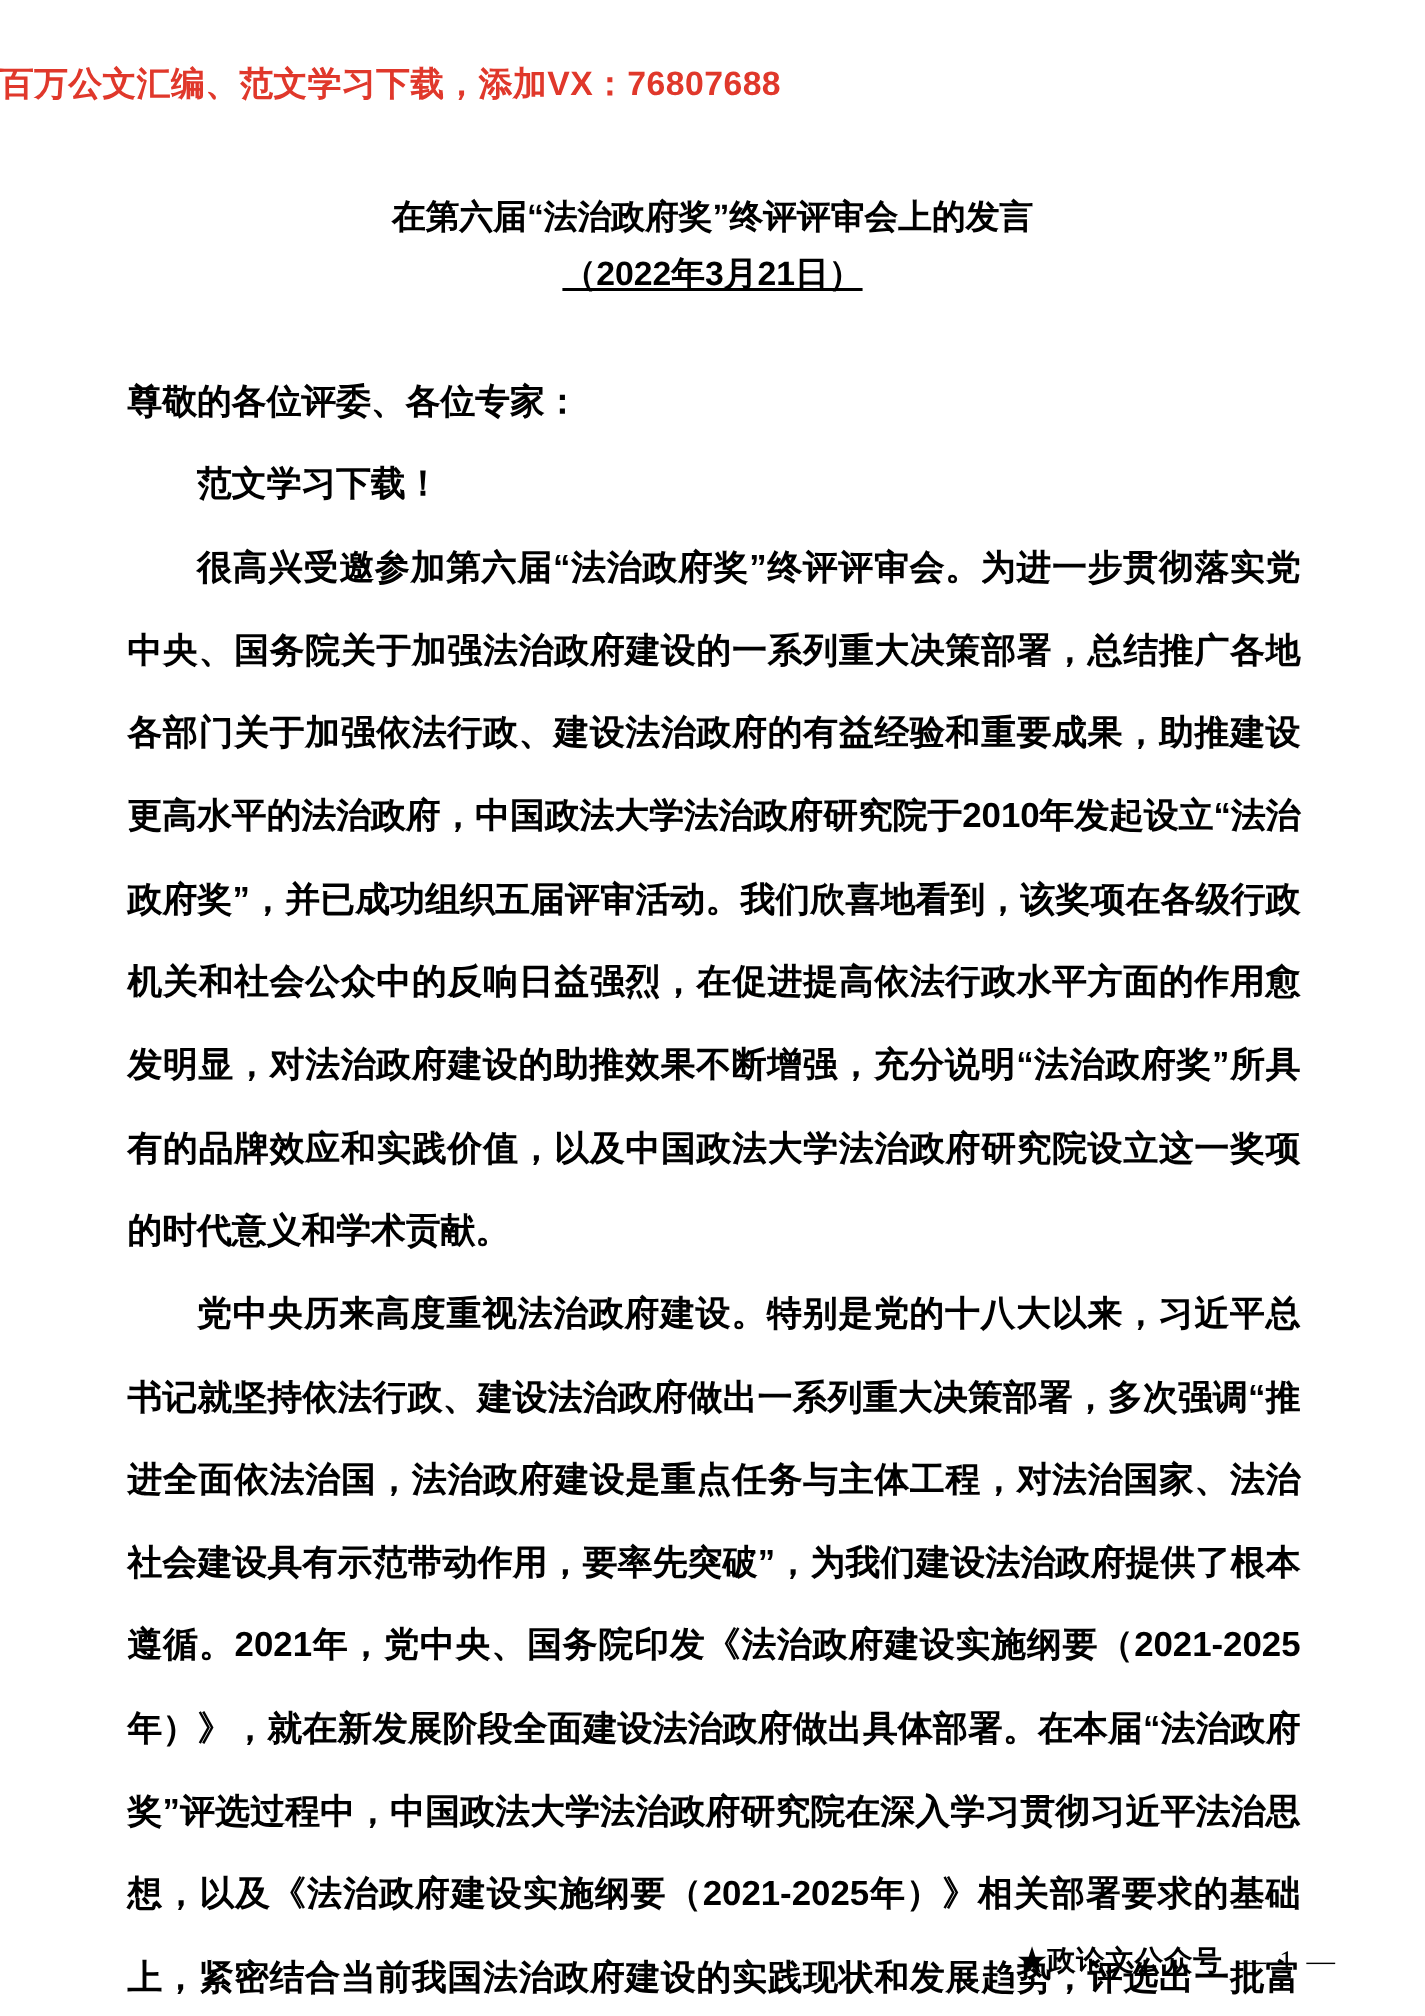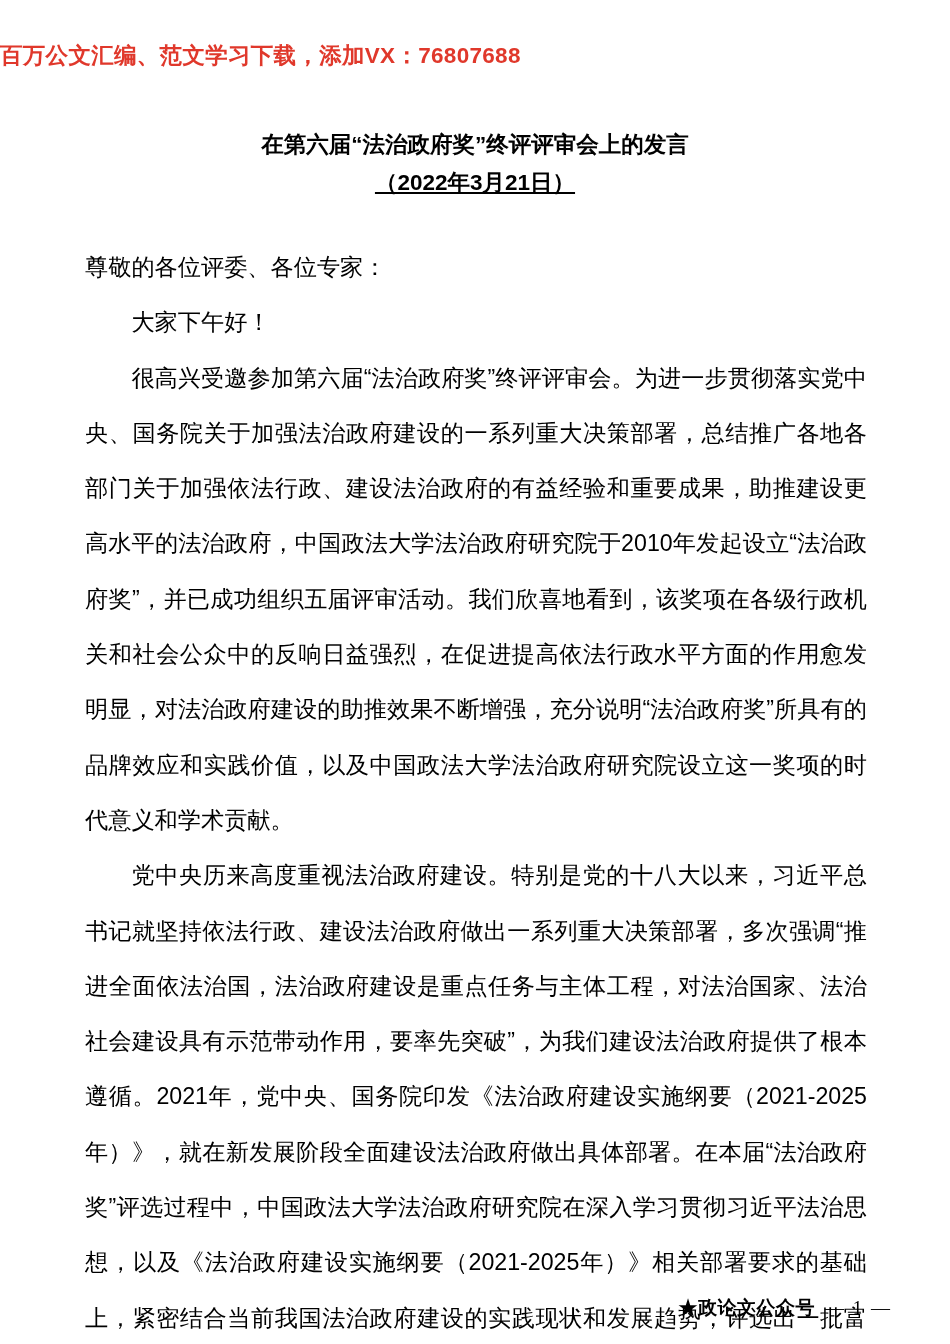--- a/index.html
+++ b/index.html
@@ -67,21 +67,21 @@
   
   .body-block {
     position: absolute;
     top: 240px;
     left: 85px;
     width: 782px;
   }
   .para {
     color: #000000;
     font-size: 23.2px;
-    font-weight: 400;
+    font-weight: 700;
     line-height: 55.3px;
     text-align: justify;
     text-align-last: left;
     text-justify: inter-ideograph;
     margin: 0;
     letter-spacing: 0px;
   }
   .para.indent {
     text-indent: 2em;
   }
@@ -119,21 +119,21 @@
     <span class="promo-text">百万公文汇编、范文学习下载，添加VX：76807688</span>
   </div>
 
   <div class="title-block">
     <div class="doc-title">在第六届“法治政府奖”终评评审会上的发言</div>
     <div class="doc-date">（2022年3月21日）</div>
   </div>
 
   <div class="body-block">
     <p class="para no-indent">尊敬的各位评委、各位专家：</p>
-    <p class="para indent">大家下午好！</p>
+    <p class="para indent">范文学习下载！</p>
     <p class="para indent">很高兴受邀参加第六届“法治政府奖”终评评审会。为进一步贯彻落实党中央、国务院关于加强法治政府建设的一系列重大决策部署，总结推广各地各部门关于加强依法行政、建设法治政府的有益经验和重要成果，助推建设更高水平的法治政府，中国政法大学法治政府研究院于2010年发起设立“法治政府奖”，并已成功组织五届评审活动。我们欣喜地看到，该奖项在各级行政机关和社会公众中的反响日益强烈，在促进提高依法行政水平方面的作用愈发明显，对法治政府建设的助推效果不断增强，充分说明“法治政府奖”所具有的品牌效应和实践价值，以及中国政法大学法治政府研究院设立这一奖项的时代意义和学术贡献。</p>
     <p class="para indent">党中央历来高度重视法治政府建设。特别是党的十八大以来，习近平总书记就坚持依法行政、建设法治政府做出一系列重大决策部署，多次强调“推进全面依法治国，法治政府建设是重点任务与主体工程，对法治国家、法治社会建设具有示范带动作用，要率先突破”，为我们建设法治政府提供了根本遵循。2021年，党中央、国务院印发《法治政府建设实施纲要（2021-2025年）》，就在新发展阶段全面建设法治政府做出具体部署。在本届“法治政府奖”评选过程中，中国政法大学法治政府研究院在深入学习贯彻习近平法治思想，以及《法治政府建设实施纲要（2021-2025年）》相关部署要求的基础上，紧密结合当前我国法治政府建设的实践现状和发展趋势，评选出一批富有代表性和前瞻性的实践成果。我们注意到，这批成果中既有依法防控疫情、营造法治化营商环境、行政争议化解等热点问题，也有人工智能运用、服务数字</p>
   </div>
 
   <div class="footer">
     <span class="footer-inner">
       <span class="footer-mark">★政论文公众号</span><span class="footer-page">— 1 —</span>
     </span>
   </div>
 

